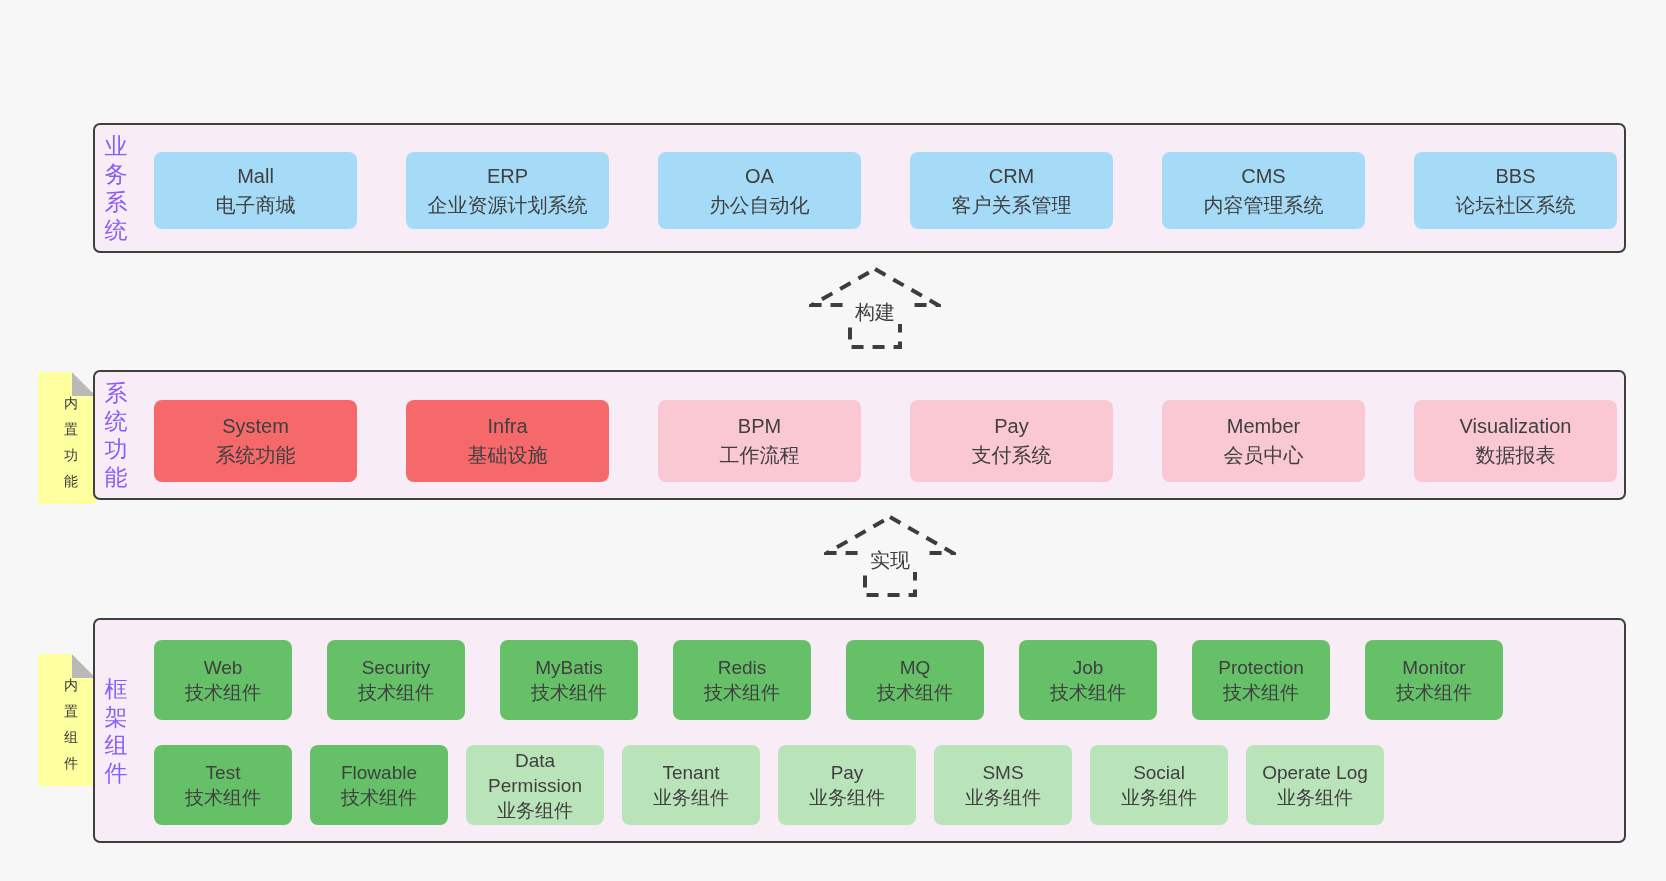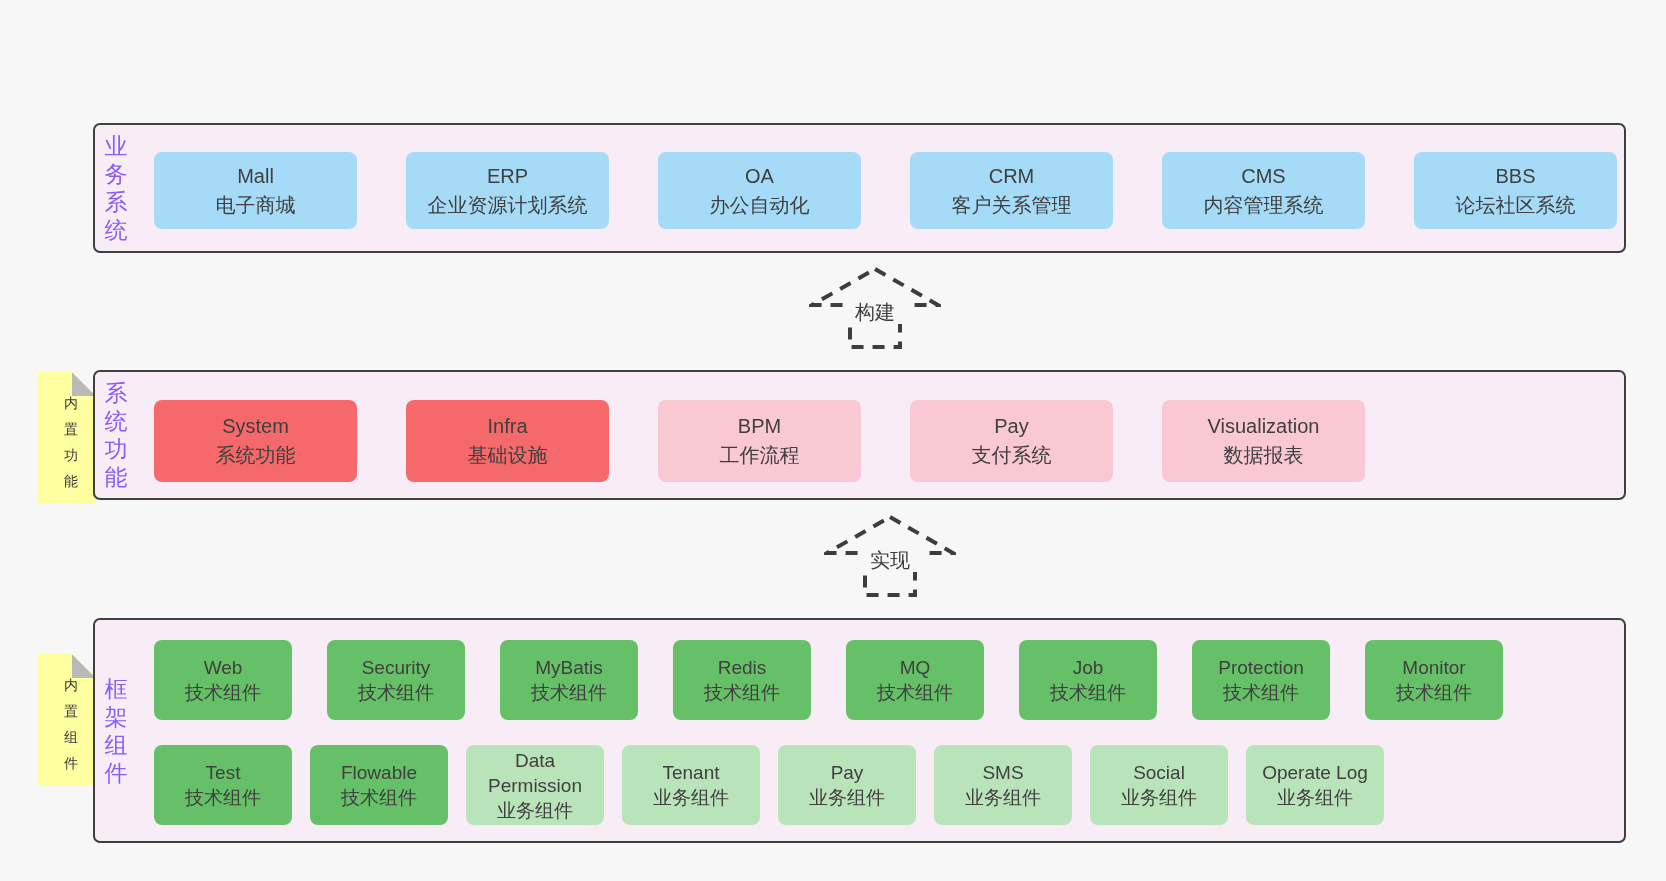--- a/index.html
+++ b/index.html
@@ -134,20 +134,24 @@
   </div>
       <div class="box v-pink">
     <div class="box-title">BPM</div>
     <div class="box-sub">工作流程</div>
   </div>
       <div class="box v-pink">
     <div class="box-title">Pay</div>
     <div class="box-sub">支付系统</div>
   </div>
       <div class="box v-pink">
+    <div class="box-title">Member</div>
+    <div class="box-sub">会员中心</div>
+  </div>
+      <div class="box v-pink">
     <div class="box-title">Visualization</div>
     <div class="box-sub">数据报表</div>
   </div>
     </div>
 </div>
 
 <div class="arrow arrow-2">
   <svg viewBox="0 0 132 84">
     <polygon points="66,3 129,39 91,39 91,81 41,81 41,39 3,39"></polygon>
   </svg>

